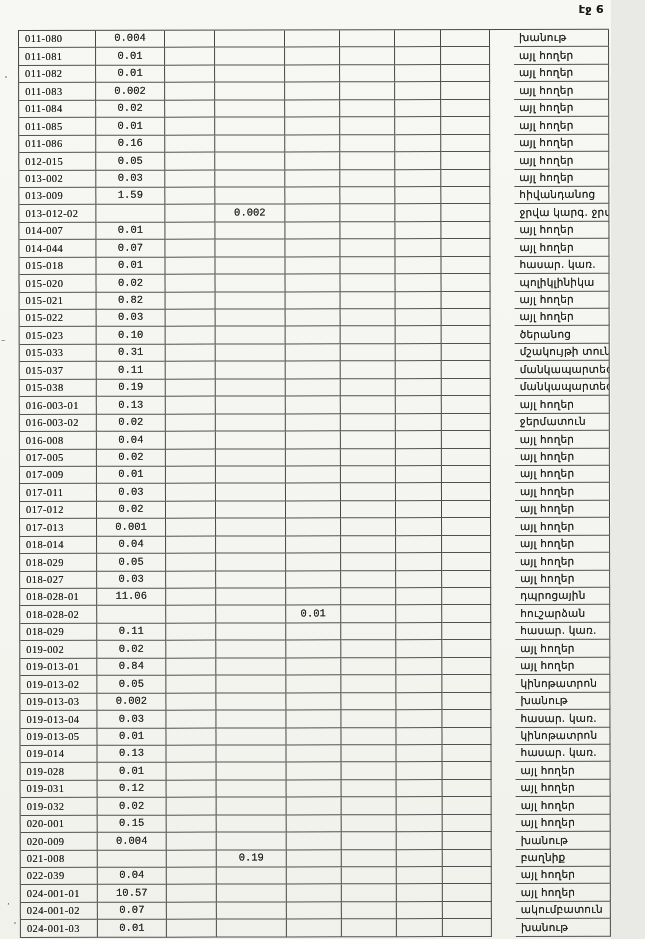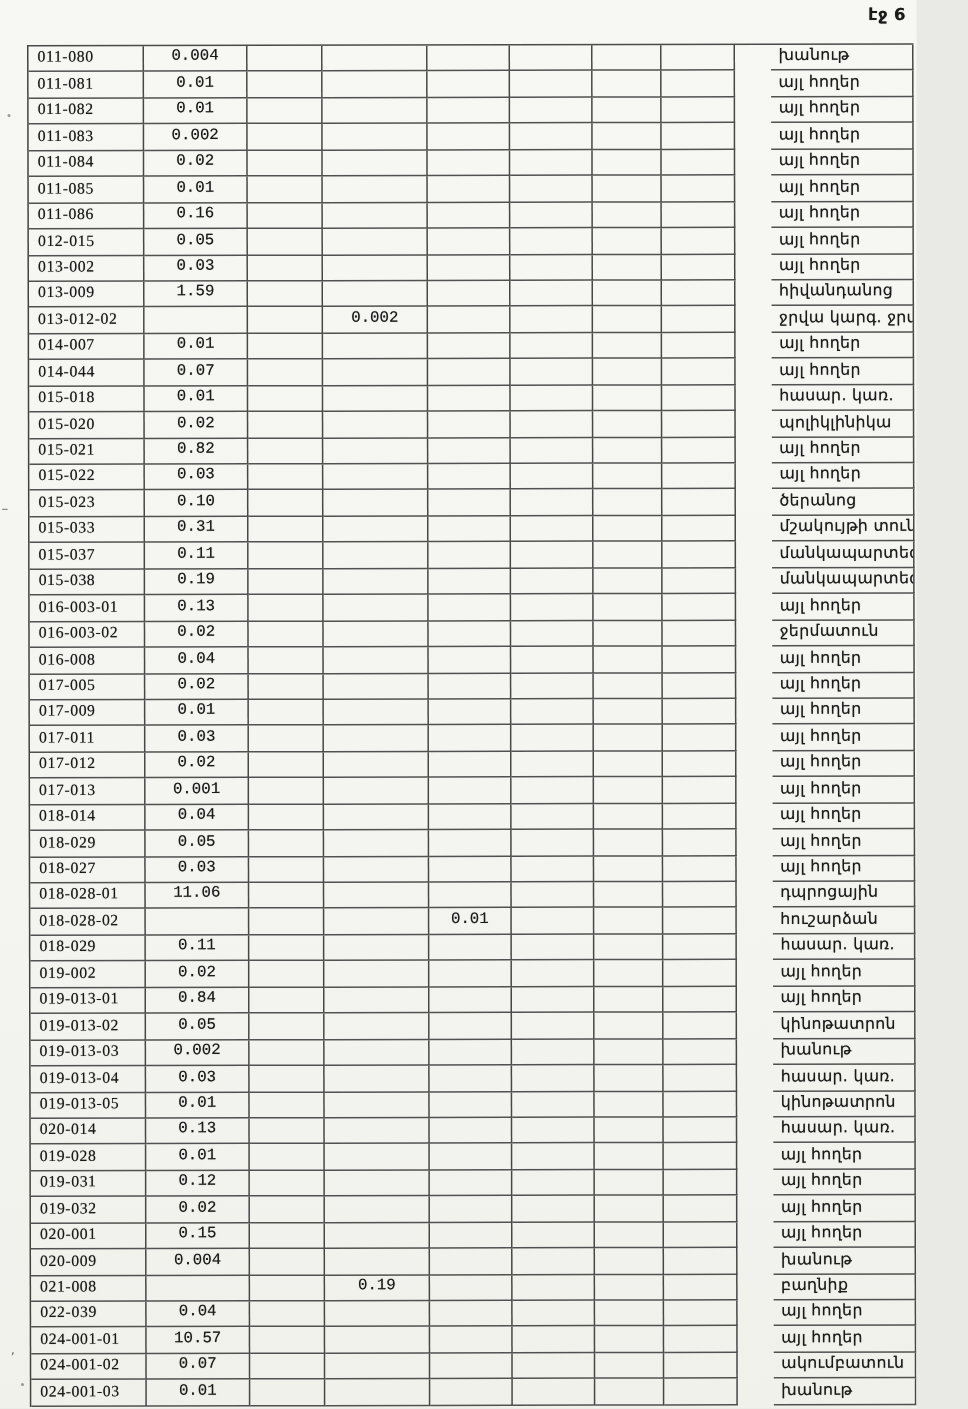--- a/index.html
+++ b/index.html
@@ -534,21 +534,21 @@
     <div class="cell c-3"></div>
     <div class="cell c-4"></div>
     <div class="cell c-5"></div>
     <div class="cell c-6"></div>
     <div class="cell c-7"></div>
     <div class="cell c-8"></div>
     <div class="cell c-label">կինոթատրոն</div>
   </div>
 
   <div class="row">
-    <div class="cell c-code">020-014</div>
+    <div class="cell c-code">019-014</div>
     <div class="cell c-area">0.13</div>
     <div class="cell c-3"></div>
     <div class="cell c-4"></div>
     <div class="cell c-5"></div>
     <div class="cell c-6"></div>
     <div class="cell c-7"></div>
     <div class="cell c-8"></div>
     <div class="cell c-label">հասար. կառ.</div>
   </div>
 

